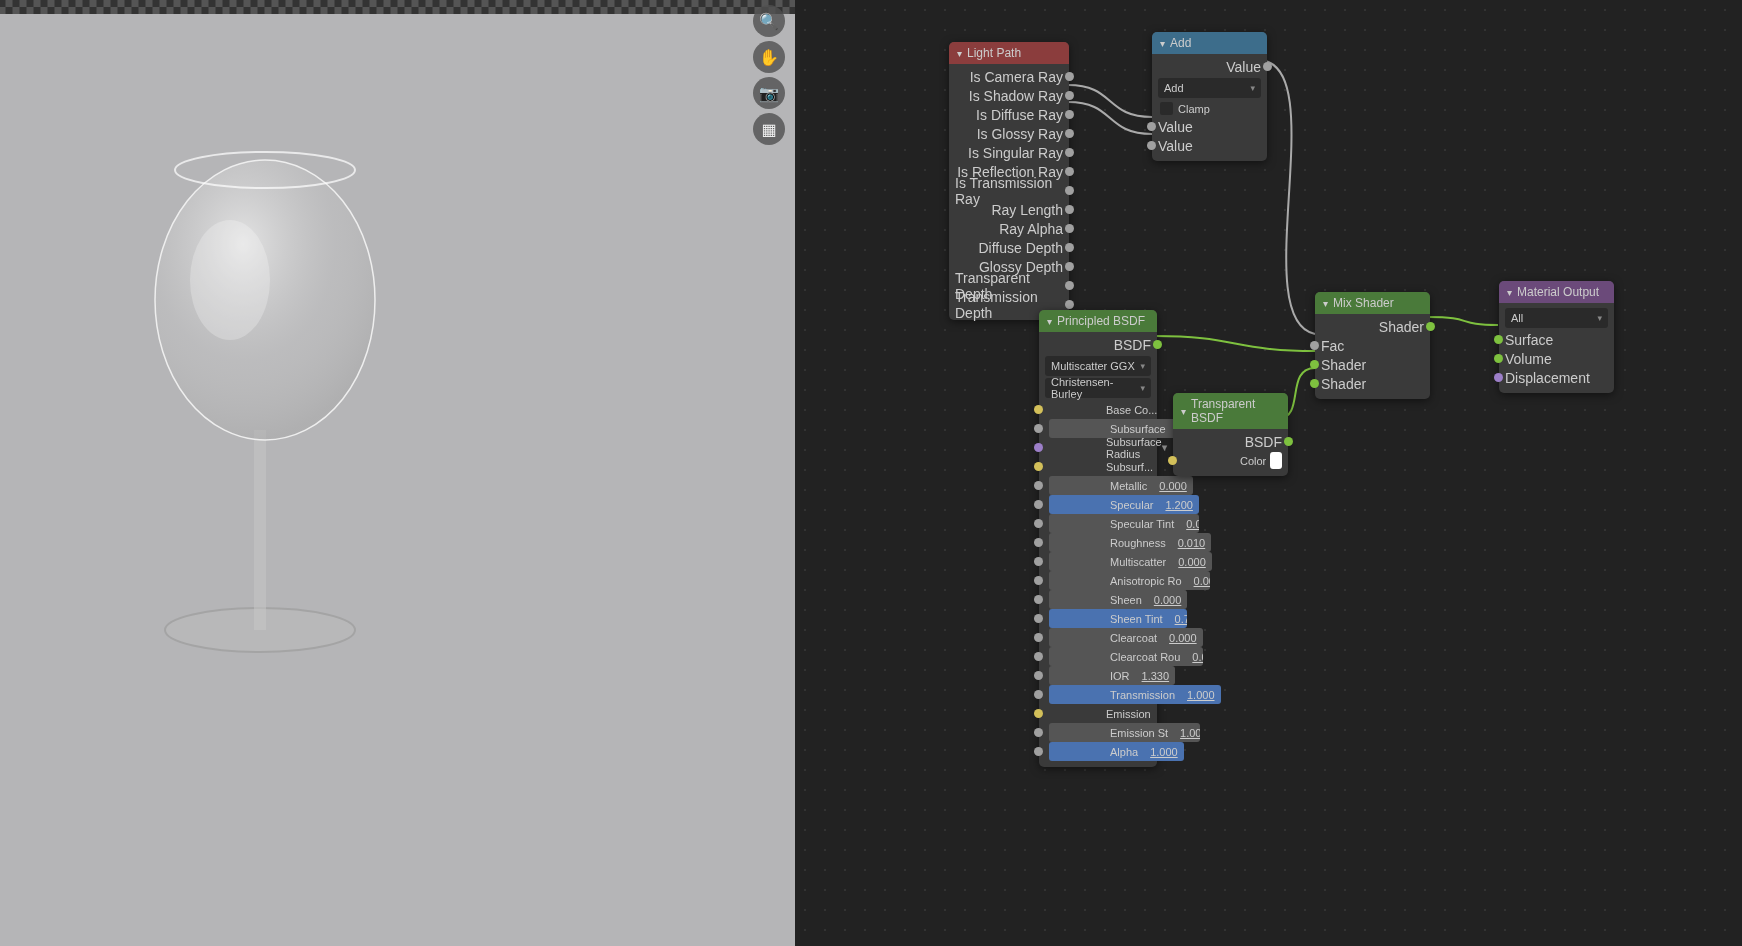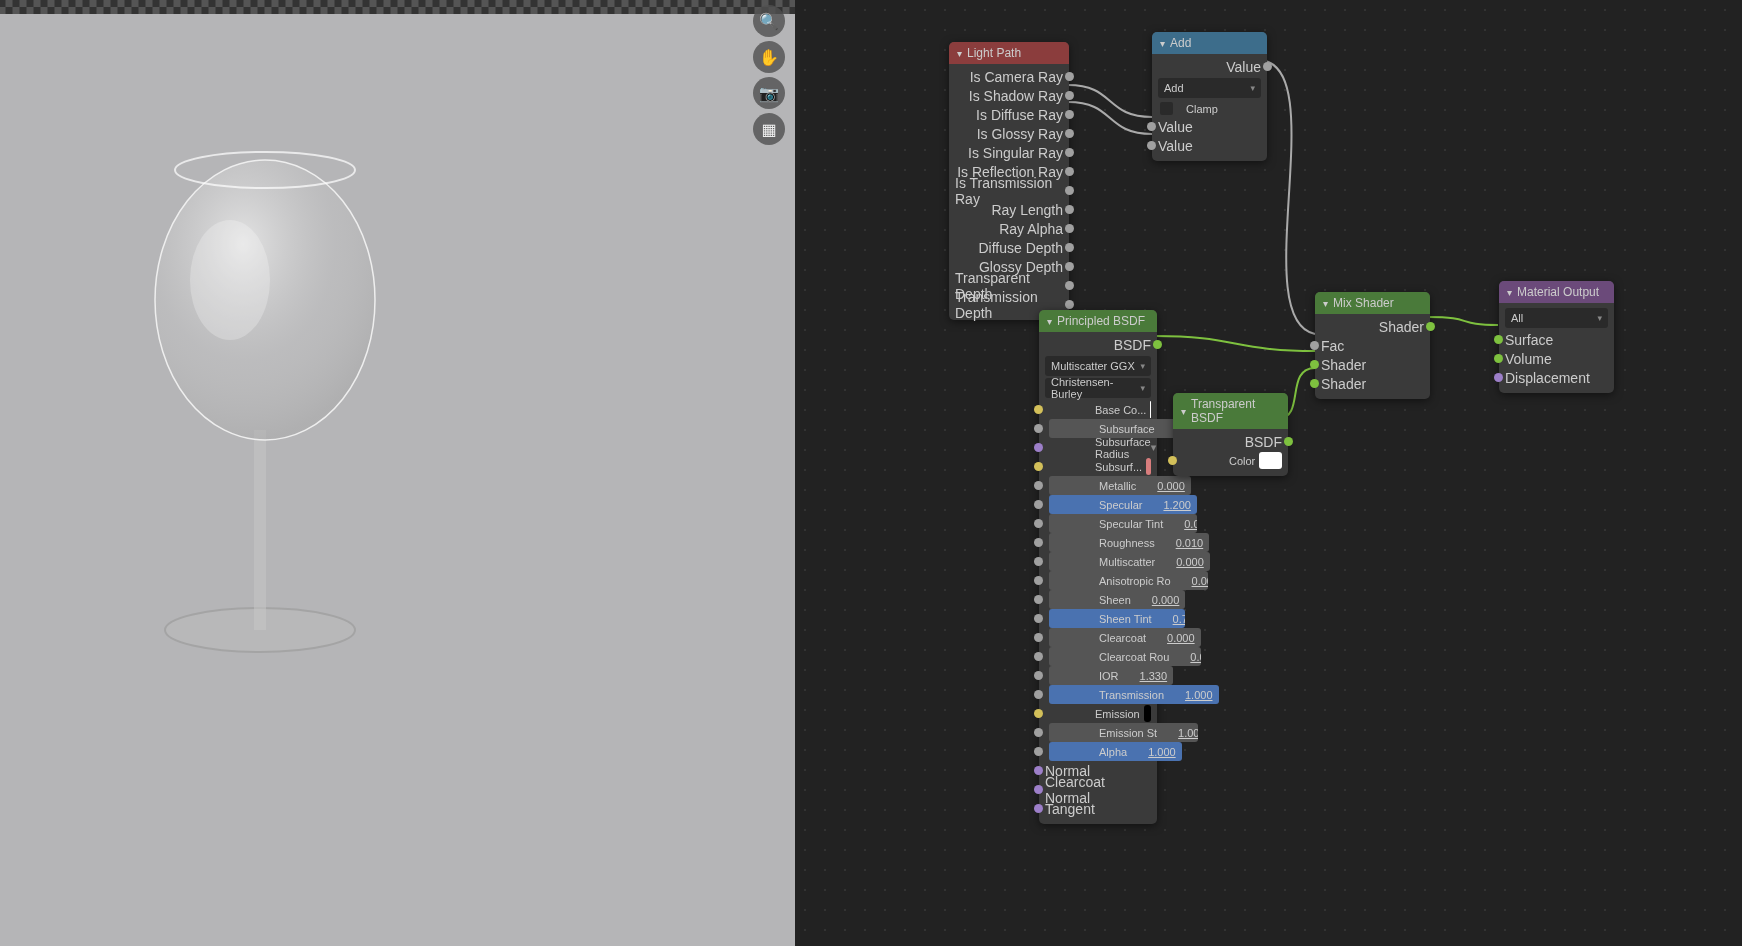--- a/index.html
+++ b/index.html
@@ -29,27 +29,27 @@
 .dot-grey { background:#a0a0a0; }
 .dot-green { background:#7ec13f; }
 .dot-yellow { background:#d3c05a; }
 .dot-purple { background:#9d7fc9; }
 .node-prop { display:flex; align-items:center; margin:1px 6px; height:19px; background:#555; border-radius:3px; font-size:11px; overflow:hidden; position:relative; }
 .node-prop .lbl { padding:0 6px; flex:1; text-align:left; }
 .node-prop .val { padding:0 6px; text-align:left;text-decoration:underline; }
 .node-prop.highlighted { background:#4a72b0; }
 .socket-label-row { display:flex; align-items:center; padding:1px 6px; height:19px; position:relative;}
 .socket-label-row .socket-dot { left:-5px; }
-.socket-label-row .lbl { margin-left:10px; flex:0 0 auto;padding-left:40px; }
+.socket-label-row .lbl { margin-left:21px; flex:0 0 auto;padding-left:40px; }
 .slider-wrap { flex:1; display:flex; margin-left:4px; }
-.slider-wrap .node-prop { flex:1; margin:0;gap:9px; }
+.slider-wrap .node-prop { flex:1; margin:0; }
 .color-swatch { flex:1; height:17px; border-radius:3px; margin-left:4px; }
 .dropdown { margin:2px 6px; height:20px; background:#2a2a2a; border-radius:3px; display:flex; align-items:center; padding:0 6px; font-size:11px; justify-content:space-between; }
 .dropdown .caret { font-size:9px; color:#888; }
-.checkbox-row { display:flex; align-items:center; padding:2px 8px; gap:13px; }
+.checkbox-row { display:flex; align-items:center; padding:2px 8px; gap:5px; }
 .checkbox { width:13px; height:13px; background:#2a2a2a; border-radius:2px; }
 </style>
 </head>
 <body>
 
 <div class="app">
   <div class="viewport">
     <div class="checker"></div>
     <div class="viewport-toolbar">
       <div class="tool-btn">🔍</div>
@@ -345,34 +345,20 @@
             <div class="socket-label-row">
               <span class="socket-dot dot-grey"></span>
               <div class="slider-wrap">
                 <div class="node-prop highlighted">
                   <span class="lbl">Alpha</span>
                   <span class="val">1.000</span>
                 </div>
               </div>
             </div>
           </div>
-        <div id="princ-vecs">
-            <div class="socket-row in">
-              <span class="socket-dot dot-purple"></span>
-              <span>Normal</span>
-            </div>
-            <div class="socket-row in">
-              <span class="socket-dot dot-purple"></span>
-              <span>Clearcoat Normal</span>
-            </div>
-            <div class="socket-row in">
-              <span class="socket-dot dot-purple"></span>
-              <span>Tangent</span>
-            </div>
-          </div>
       </div>
     </div>
 
     <div class="node" style="left:378px; top:393px; width:108px;">
       <div class="node-header hdr-green">
           <span class="chev">▾</span>
           <span>Transparent BSDF</span>
         </div>
       <div class="node-body">
         <div class="socket-row out">

